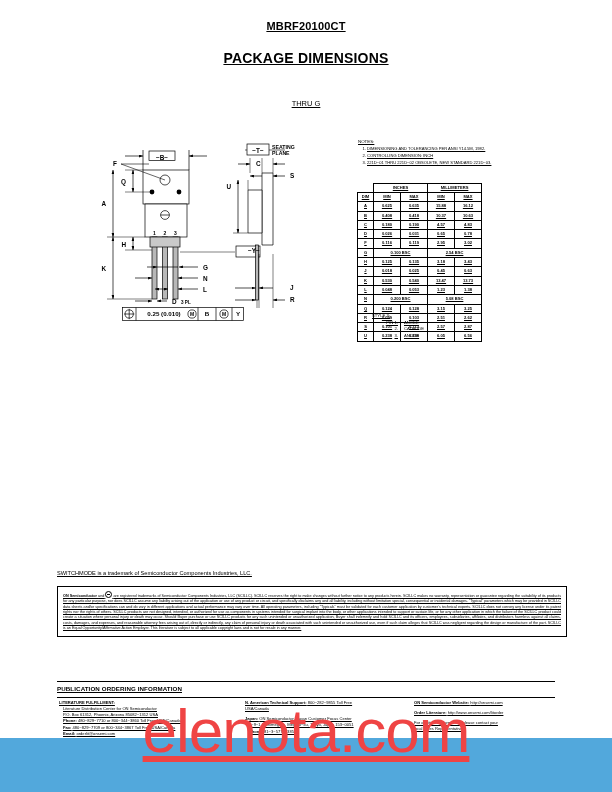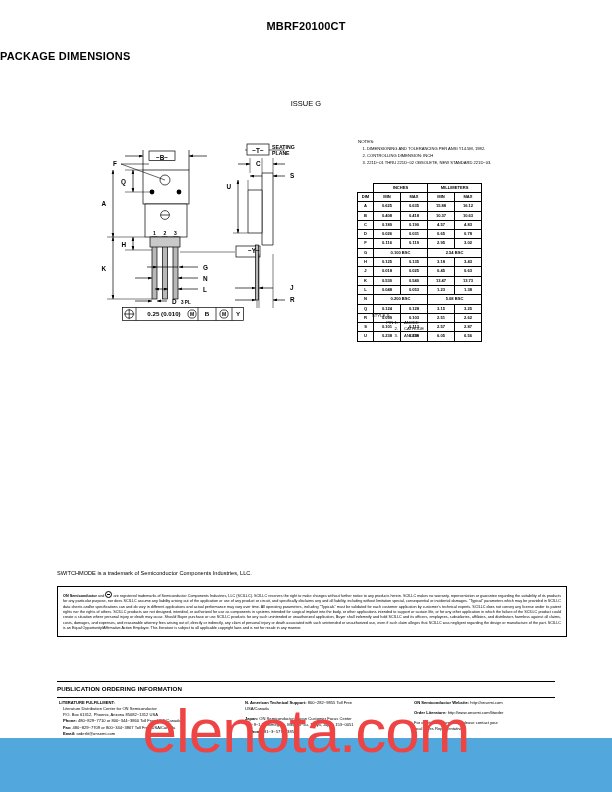--- a/index.html
+++ b/index.html
@@ -1,22 +1,22 @@
 <!DOCTYPE html>
 <html><head>
 <meta charset="utf-8">
 <style>
   html,body{margin:0;padding:0;background:#fff;}
   body{width:612px;height:792px;position:relative;font-family:"Liberation Sans",sans-serif;color:#000;overflow:hidden;}
   .pg{position:absolute;inset:0;}
-  .abs{position:absolute;}
+  .abs{position:absolute;text-decoration:underline;}
 
   
   .part-no{left:0;right:0;top:20px;text-align:center;font-size:11px;font-weight:bold;letter-spacing:.2px;}
-  .pkg-dim{left:0;right:0;top:50px;text-align:left;font-size:11px;font-weight:bold;letter-spacing:.2px;}
+  .pkg-dim{left:0;right:0;top:50px;text-align:center;font-size:14px;font-weight:bold;letter-spacing:.2px;}
   .case-line1{left:0;right:0;top:78px;text-align:center;font-size:7.5px;font-weight:bold;}
   .case-line2{left:0;right:0;top:89px;text-align:center;font-size:7.5px;}
   .case-line3{left:0;right:0;top:99px;text-align:center;font-size:7.5px;}
 
   
   .notes{left:358px;top:139px;width:140px;font-size:4.1px;line-height:1.45;}
   .notes .nhead{font-size:4.4px;margin-bottom:1px;}
   .notes ol{margin:0;padding-left:9px;}
   .notes li{margin-bottom:1px;}
 
@@ -72,21 +72,21 @@
   .wm-text{left:0;top:700px;width:612px;text-align:center;font-size:62px;color:#fff;
            font-family:"Liberation Sans",sans-serif;letter-spacing:-1px;line-height:1;}
 </style>
 </head>
 <body>
 
 <div class="pg">
 
   <div class="abs part-no">MBRF20100CT</div>
   <div class="abs pkg-dim">PACKAGE DIMENSIONS</div>
-  <div class="abs case-line3">ISSUE G</div>
+  <div class="abs case-line3">THRU G</div>
 
   <div class="abs notes">
     <div class="nhead">NOTES:</div>
     <ol>
       <li>DIMENSIONING AND TOLERANCING PER ANSI Y14.5M, 1982.</li>
       <li>CONTROLLING DIMENSION: INCH</li>
       <li>221D−01 THRU 221D−02 OBSOLETE, NEW STANDARD 221D−03.</li>
     </ol>
   </div>
 

